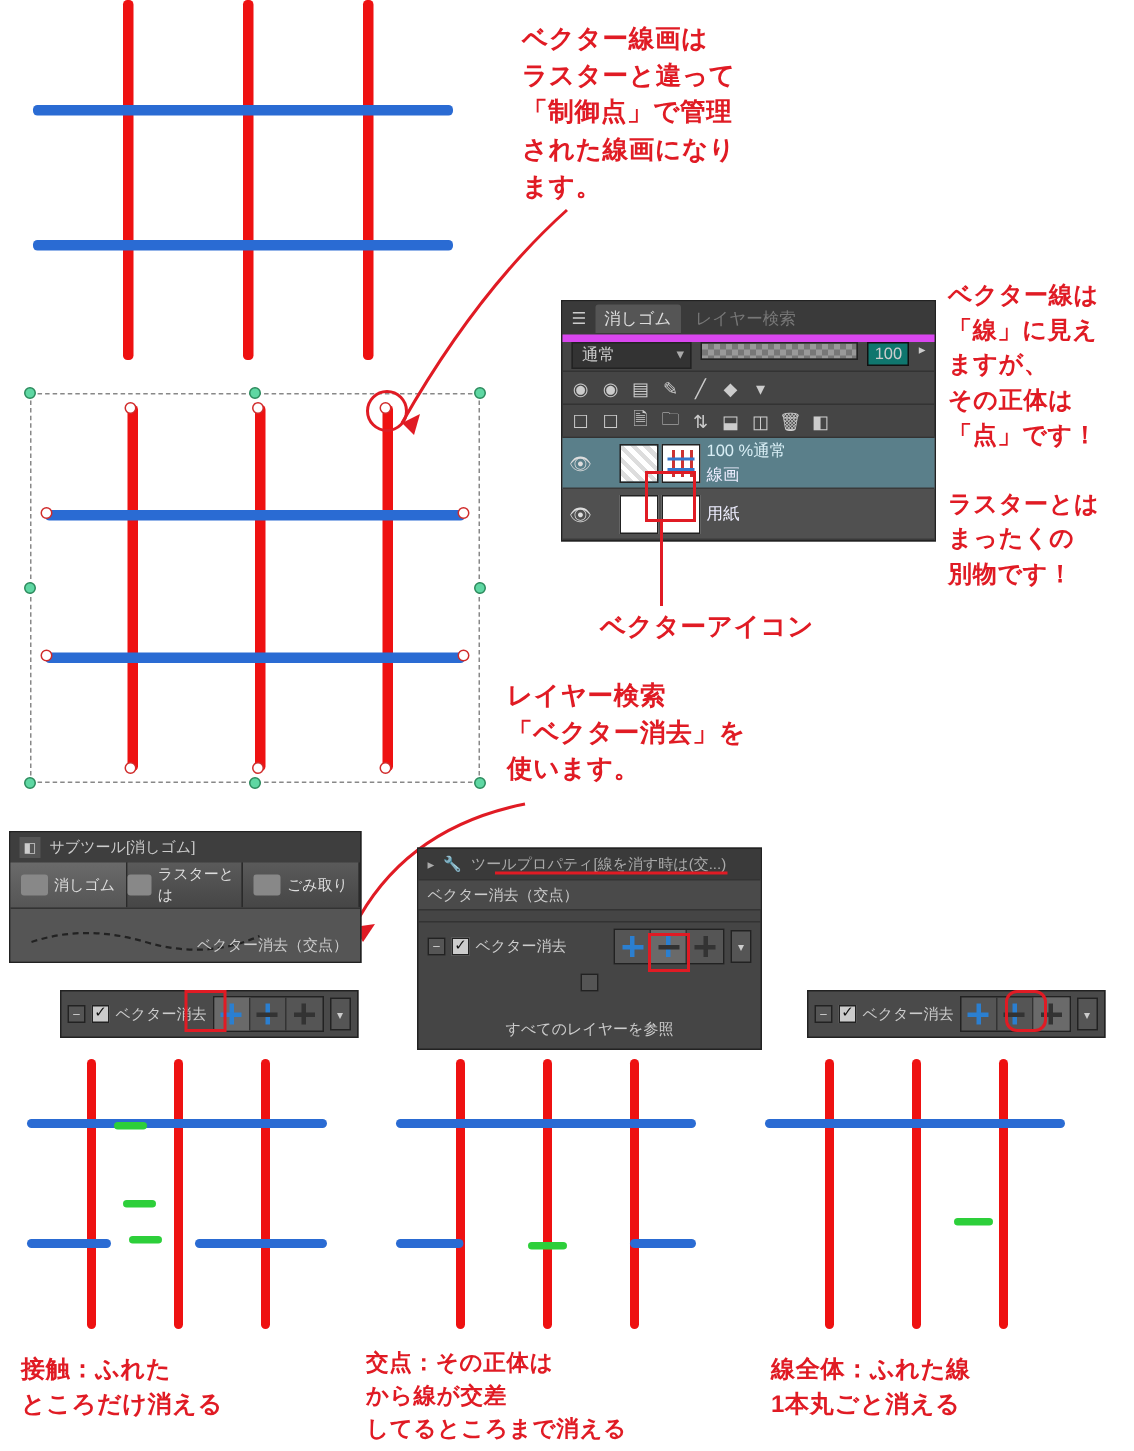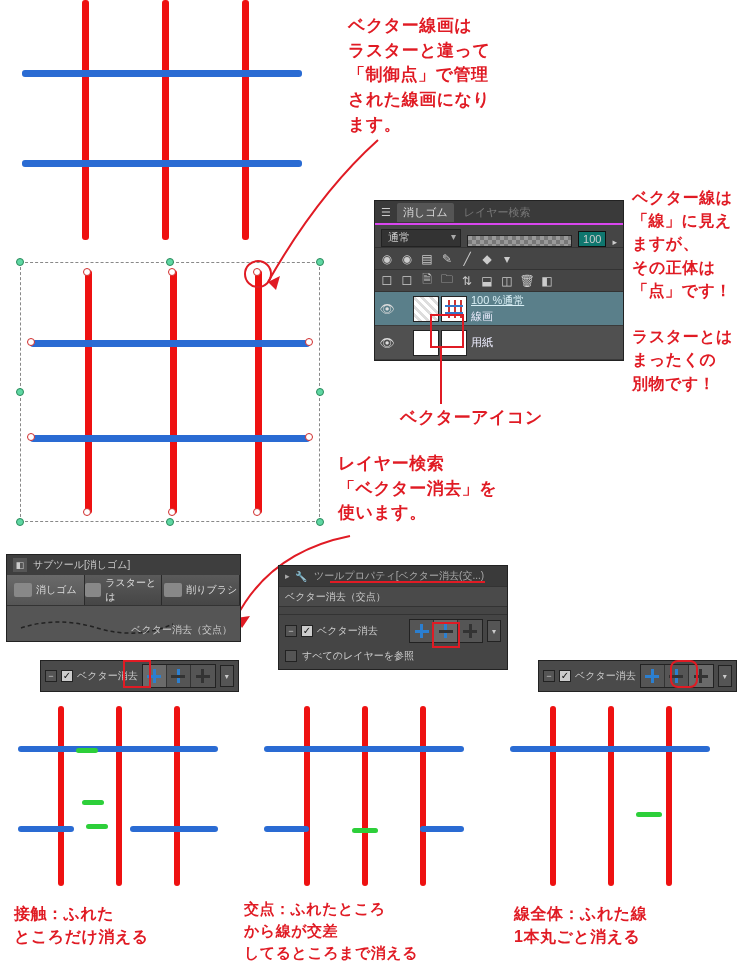--- a/index.html
+++ b/index.html
@@ -109,25 +109,25 @@
     padding: 2px 6px;
     border-radius: 2px 2px 0 0;
     color: #ddd;
   }
   .layer-panel .titlebar .tab-inactive {
     color: #777;
     padding: 2px 4px;
   }
   .layer-panel .row {
     display: flex;
-    align-items: flex-end;
+    align-items: flex-start;
     height: 24px;
     padding: 0 6px;
     gap: 6px;
-    border-top: 2px solid #d946ef;
+    border-top: 5px solid #d946ef;
   }
   .layer-panel .blend-dd {
     background: #333;
     border: 1px solid #222;
     color: #ccc;
     height: 18px;
     padding: 0 18px 0 6px;
     position: relative;
     min-width: 80px;
   }
@@ -203,21 +203,21 @@
     position: relative;
   }
   .layer-panel .thumb.hatch {
     background: repeating-linear-gradient(45deg, #fff 0 3px, #ddd 3px 6px);
   }
   .layer-panel .labelcol {
     display: flex;
     flex-direction: column;
     gap: 1px;
   }
-  .layer-panel .labelcol .l1 { color: #d8eef5; font-size: 11px; text-decoration: underline; }
+  .layer-panel .labelcol .l1 { color: #d8eef5; font-size: 11px; }
   .layer-panel .labelcol .l2 { color: #eef; font-size: 11px; }
 
   .red-box {
     position: absolute;
     border: 2px solid #e01b24;
   }
 
   
   .subtool-panel {
     width: 235px;
@@ -385,24 +385,25 @@
     width: 100%;
     margin-top: -1.5px;
     background: #2b7fd0;
   }
   .mode-cross.dark .cv, .mode-cross.dark .ch { background: #333; }
   .mode-cross.halfdark .ch { background: #333; }
 
   .chkrow {
     display: flex;
     align-items: center;
-    gap: 5px;
+    gap: 18px;
     margin-top: 6px;
     font-size: 10px;
     color: #ccc;
+    flex-direction: column;
   }
   .chkrow .box {
     width: 12px; height: 12px;
     border: 1px solid #222;
     background: #555;
   }
 
   
   .ve-strip {
     position: absolute;
@@ -574,36 +575,36 @@
     <div class="tab active">
       <div class="eicon"></div>
       <span>消しゴム</span>
     </div>
     <div class="tab">
       <div class="eicon"></div>
       <span>ラスターとは</span>
     </div>
     <div class="tab">
       <div class="eicon"></div>
-      <span>削りブラシ</span>
+      <span>ごみ取り</span>
     </div>
   </div>
   <div class="preview">
     <svg width="160" height="22">
       <path d="M4 14 Q 40 2, 80 14 T 156 10" stroke="#222" stroke-width="1.5" fill="none" stroke-dasharray="4 3"></path>
     </svg>
     <div class="plabel">ベクター消去（交点）</div>
   </div>
 </div>
 
 <div class="panel prop-panel" style="left:278px; top:565px;">
   <div class="top">
     <span class="caret">▸</span>
     <span>🔧</span>
-    <span>ツールプロパティ[ベクター消去(交...)</span>
+    <span>ツールプロパティ[線を消す時は(交...)</span>
   </div>
   <div class="subtitle">ベクター消去（交点）</div>
   <div class="sep"></div>
   <div class="body">
     <div class="ve-row">
       <div class="pm">−</div>
       <div class="chk">✓</div>
       <span>ベクター消去</span>
       <div style="flex:1"></div>
       <div class="modebtns">
@@ -726,17 +727,17 @@
   <div class="vline" style="left:40px;"></div>
   <div class="vline" style="left:98px;"></div>
   <div class="vline" style="left:156px;"></div>
   <div class="hline" style="top:40px;"></div>
 
 </div>
 <div class="green-dash" style="left:636px; top:812px; width:26px;"></div>
 
 <div class="handwrite" style="left:14px; top:902px; font-size:16px;">接触：ふれた
 ところだけ消える</div>
-<div class="handwrite" style="left:244px; top:898px; font-size:15px;">交点：ふれたところ
+<div class="handwrite" style="left:244px; top:898px; font-size:15px;">交点：その正体は
 から線が交差
 してるところまで消える</div>
 <div class="handwrite" style="left:514px; top:902px; font-size:16px;">線全体：ふれた線
 1本丸ごと消える</div>
 
 </body></html>

